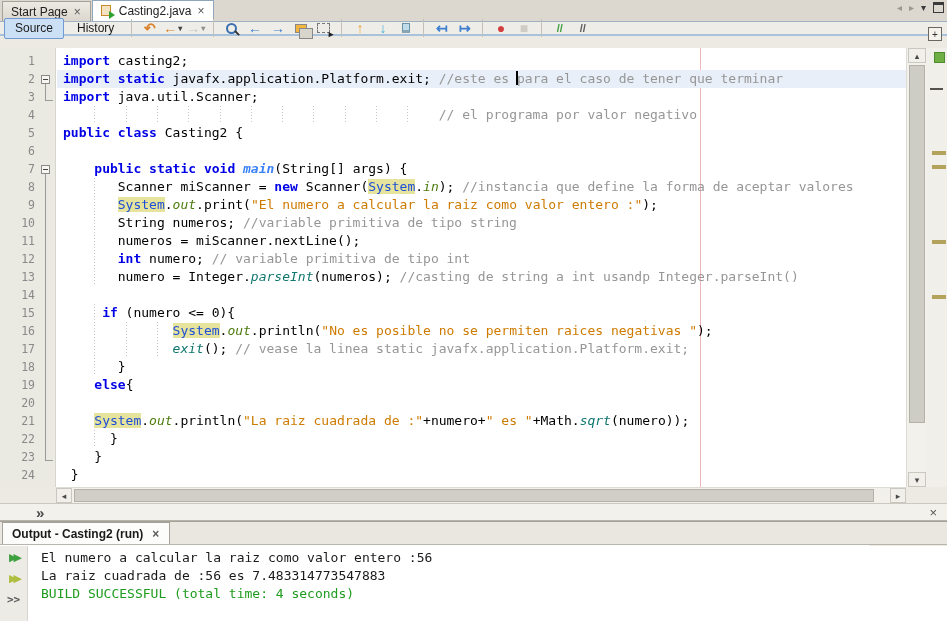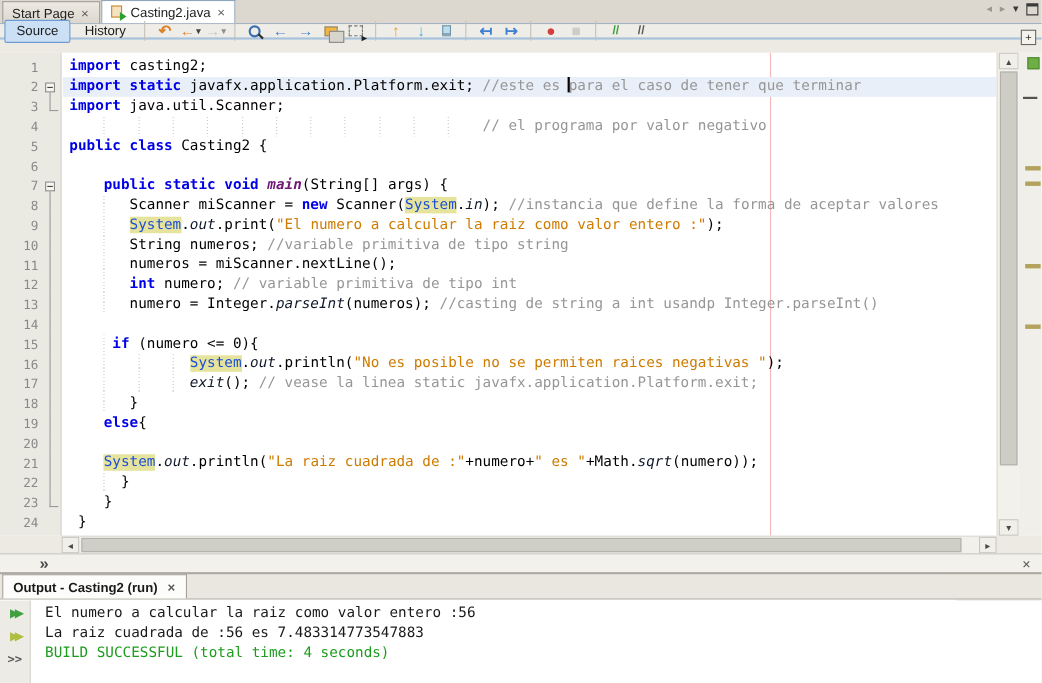--- a/index.html
+++ b/index.html
@@ -61,24 +61,24 @@
   .mline { position:absolute; left:643px; top:0; bottom:0; width:1px; background:#F3B6B6; }
   .row { position:relative; height:18px; line-height:18px; white-space:pre;
          font-family:"DejaVu Sans Mono",monospace; font-size:13px; padding-left:6px; }
   .row.cur { background:#E9EFF8; }
   .gd { position:absolute; top:0; bottom:0; width:1px;
         background:repeating-linear-gradient(to bottom,#C6C6C2 0 1px,transparent 1px 3px); }
   .kw { color:#0000E6; font-weight:bold; }
   .pl { color:#000; }
   .cm { color:#969696; }
   .st { color:#CE7B00; }
-  .gf { color:#0f172a; font-style:italic; }
+  .gf { color:#4d7c0f; font-style:italic; }
   .oc { background:#E6E49C; color:#1d4ed8; }
-  .sm { color:#0f172a; font-style:italic; }
-  .mn { color:#701a75; font-weight:bold; font-style:italic; }
+  .sm { color:#0f766e; font-style:italic; }
+  .mn { color:#3b82f6; font-weight:bold; font-style:italic; }
   .caret { display:inline-block; width:2px; height:14px; background:#000; vertical-align:-2px; margin:0 -1px; }
 
   .vscroll { position:absolute; right:21px; top:0; bottom:0; width:20px; background:#F2F1EC; border-left:1px solid #DDDBD3; }
   .sbtn { position:absolute; left:1px; width:18px; height:15px; background:#F0EFE9; border:1px solid #C9C7BF;
           display:flex; align-items:center; justify-content:center; font-size:9px; color:#4A4A4A; }
   .vthumb { position:absolute; left:2px; top:17px; height:358px; width:16px; background:#CDCCC5; border:1px solid #B3B1A9; }
   .stripe { position:absolute; right:0; top:0; bottom:0; width:21px; background:#F0EFE9; }
   .mk-ok { position:absolute; left:8px; width:11px; height:11px; background:#6FAE45; border:1px solid #4E8A2E; }
   .mk-caret { position:absolute; left:4px; width:13px; height:2px; background:#55524B; }
   .mk-warn { position:absolute; left:6px; width:14px; height:4px; background:#B3A25C; }

